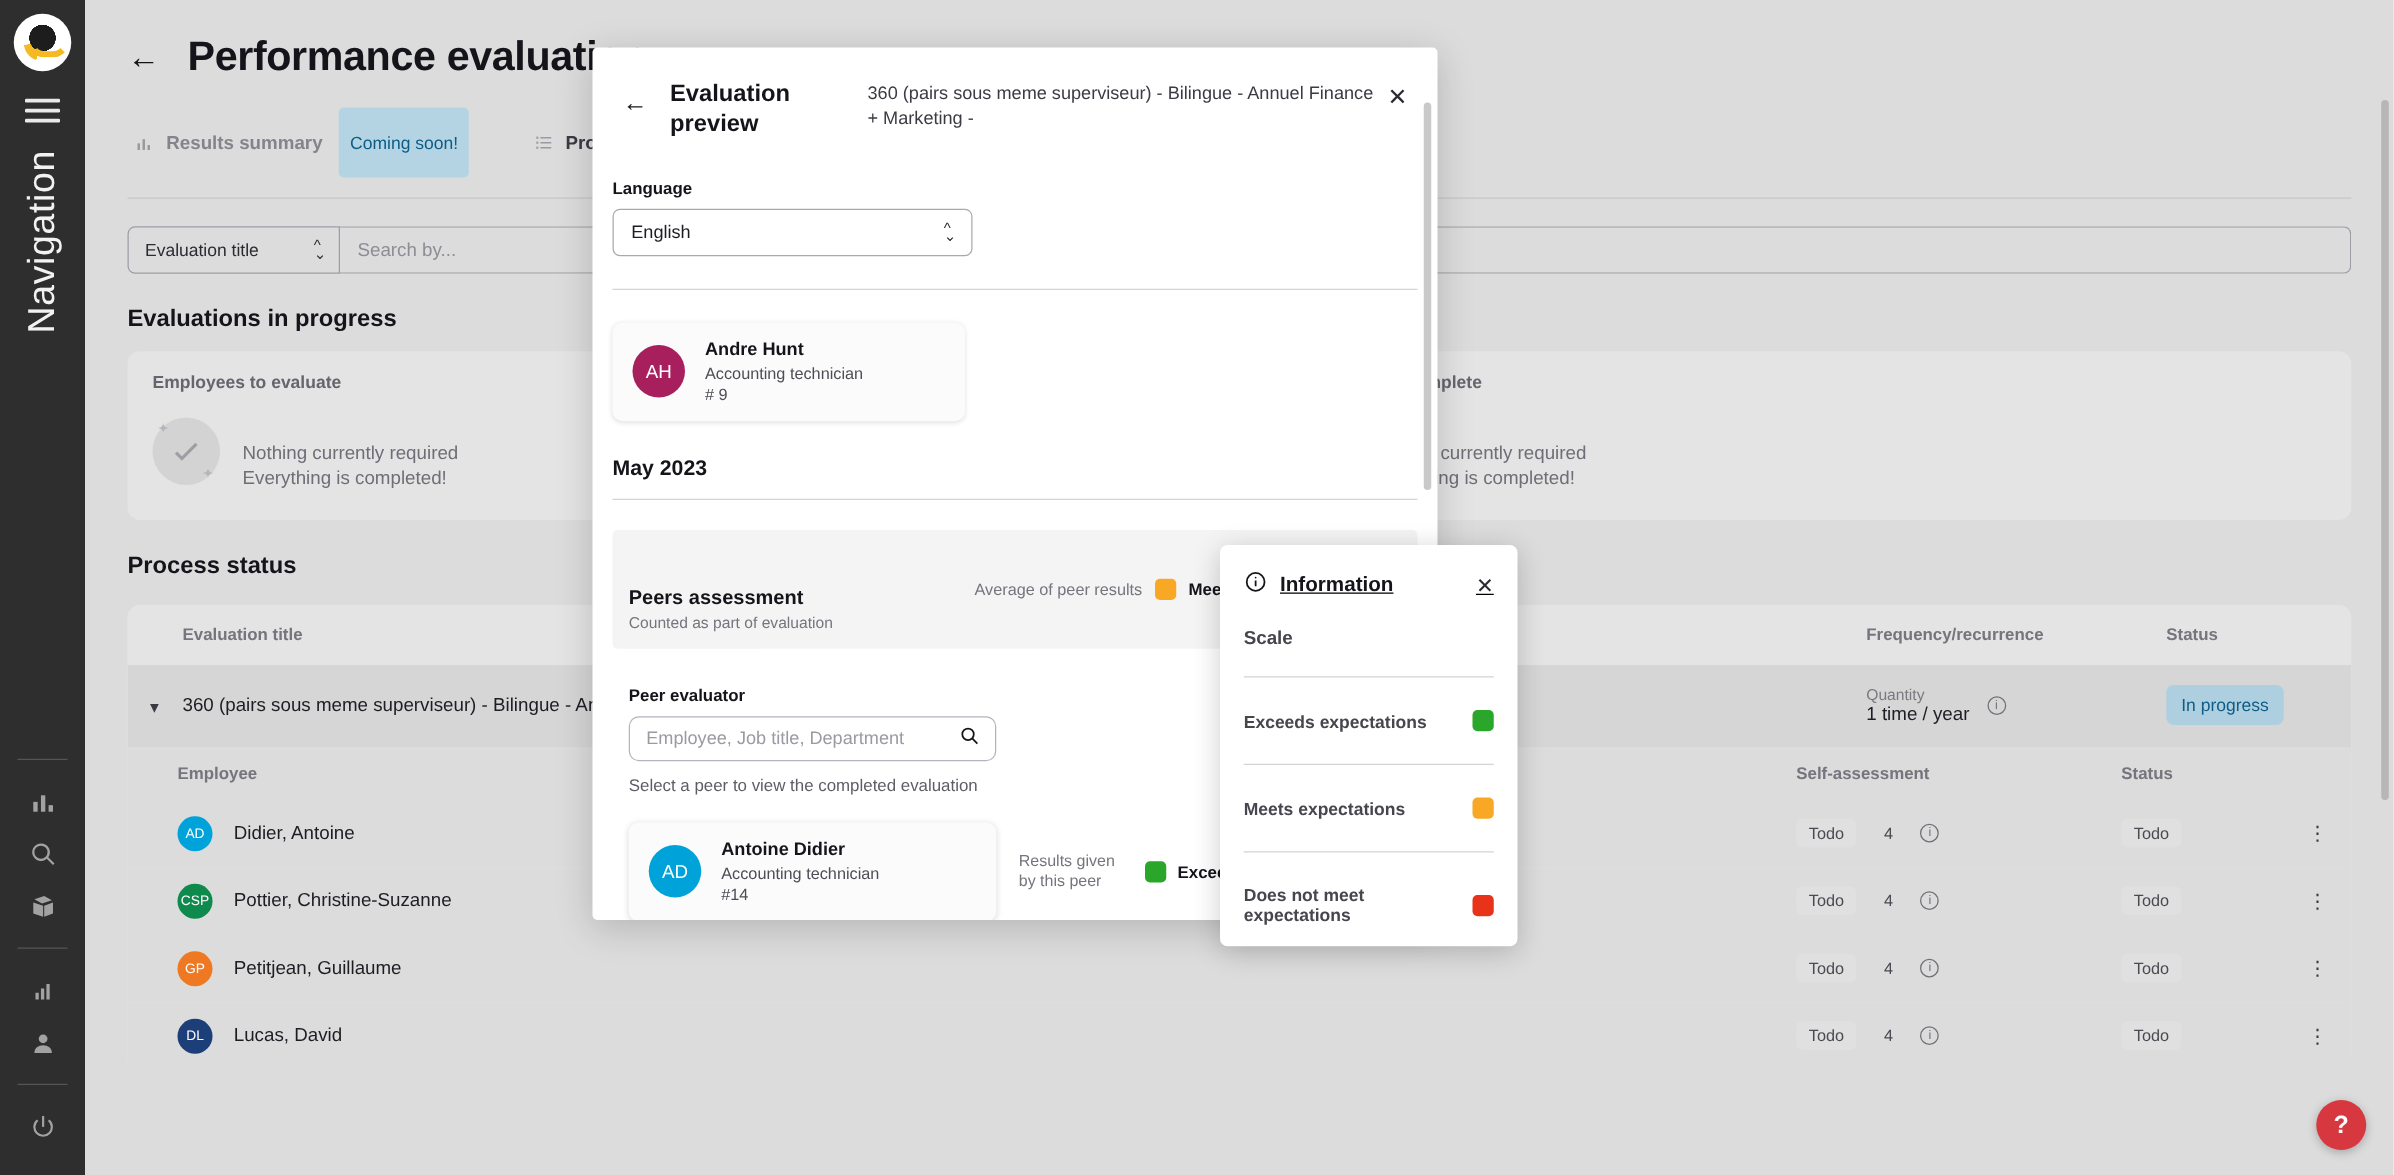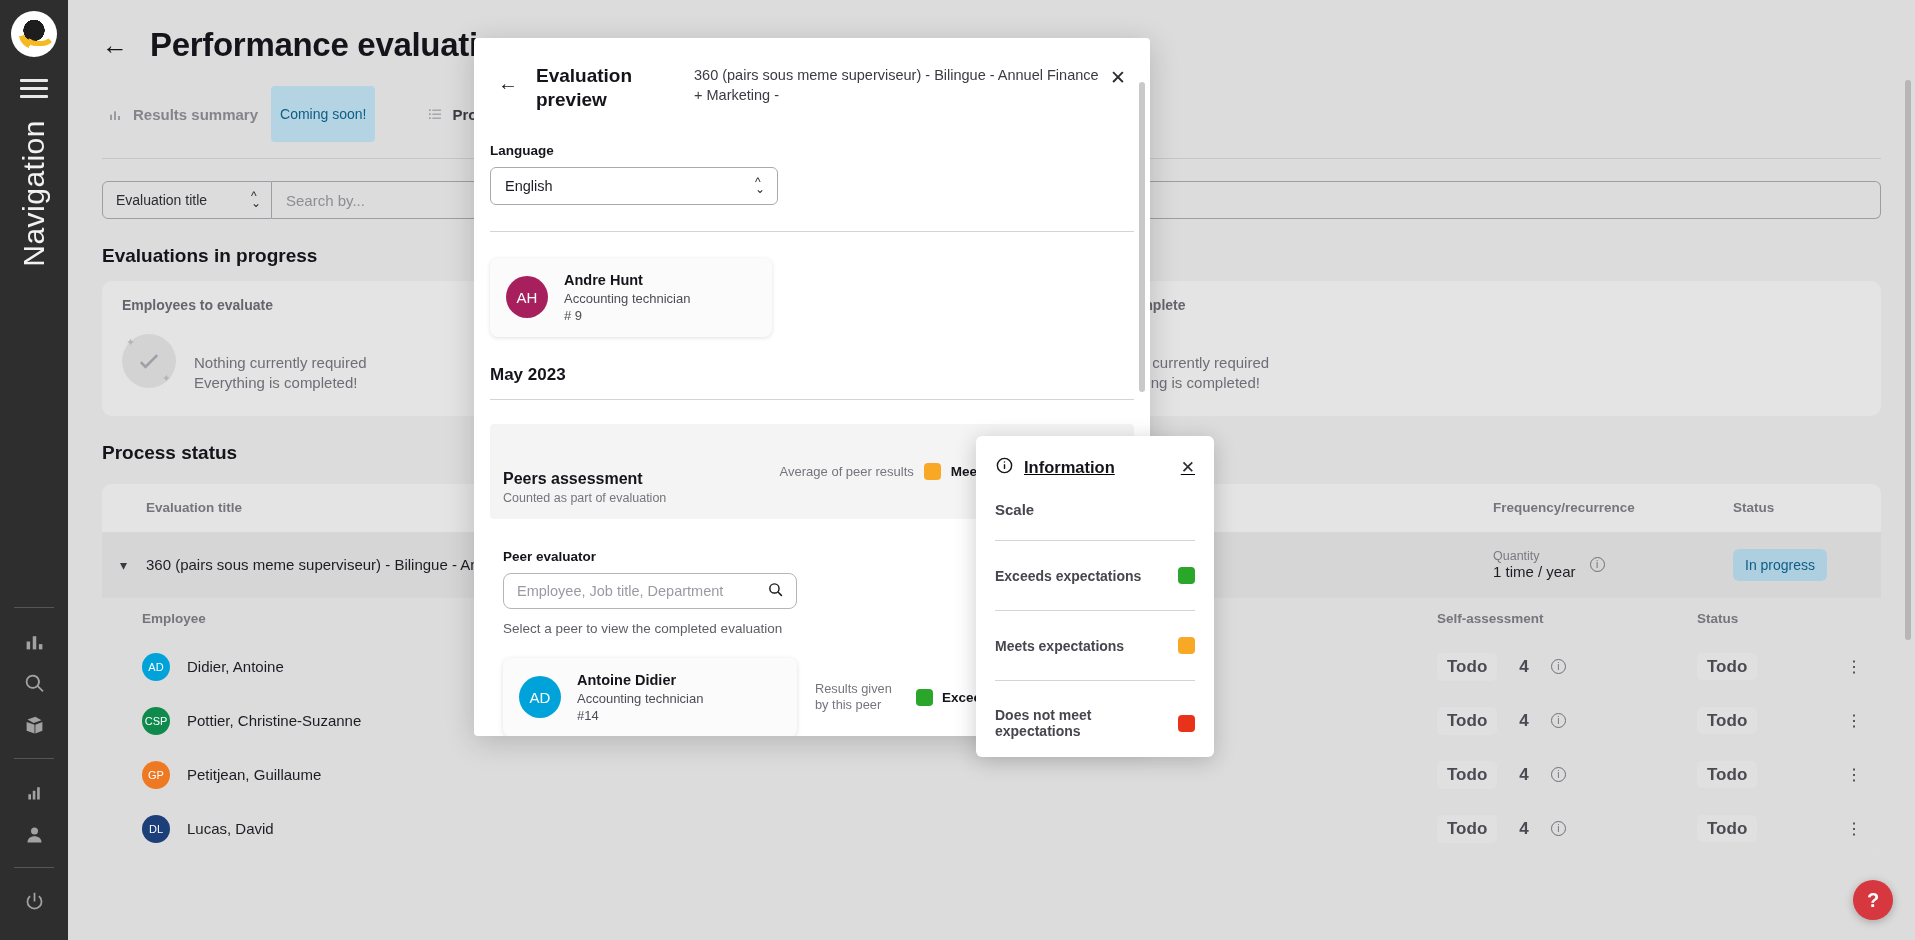--- a/index.html
+++ b/index.html
@@ -109,21 +109,21 @@
     background:#aecfdf; color:#0e5d87; border-radius:6px;
     font-size:14px; line-height:1.15; padding:8px 12px; width:82px;
   }
   .sub-thead { display:flex; align-items:center; height:42px; padding: 0 18px 0 40px; background:#dcdcdc; }
   .emp-row { display:flex; align-items:center; height:54px; padding: 0 18px 0 40px; background:#dcdcdc; }
   .avatar {
     width:28px; height:28px; border-radius:50%; color:#fff;
     font-size:11px; display:flex; align-items:center; justify-content:center; font-weight:500;
   }
   .emp-name { font-size:15px; color:#1d1d24; margin-left:17px; }
-  .todo-pill { background:#e0e0e0; border-radius:5px; font-size:17px; color:#4a4a52; padding:4px 10px;font-weight:bold; }
+  .todo-pill { background:#e0e0e0; border-radius:5px; font-size:13px; color:#4a4a52; padding:4px 10px; }
   .kebab { color:#3a3a42; font-size:16px; letter-spacing:1px; cursor:pointer; }
   .i-circ { width:15px; height:15px; border:1.4px solid #6f6f77; border-radius:50%; display:inline-flex; align-items:center; justify-content:center; font-size:10px; color:#6f6f77; font-style:normal;}
 
   
   .page-scroll { position:absolute; right:4px; top:80px; width:6px; height:560px; background:#b6b6b6; border-radius:3px;}
 
   
   .modal-shadow {
     position:absolute; left:474px; top:38px; width:676px; height:698px;
     background:#ffffff; border-radius:4px;

